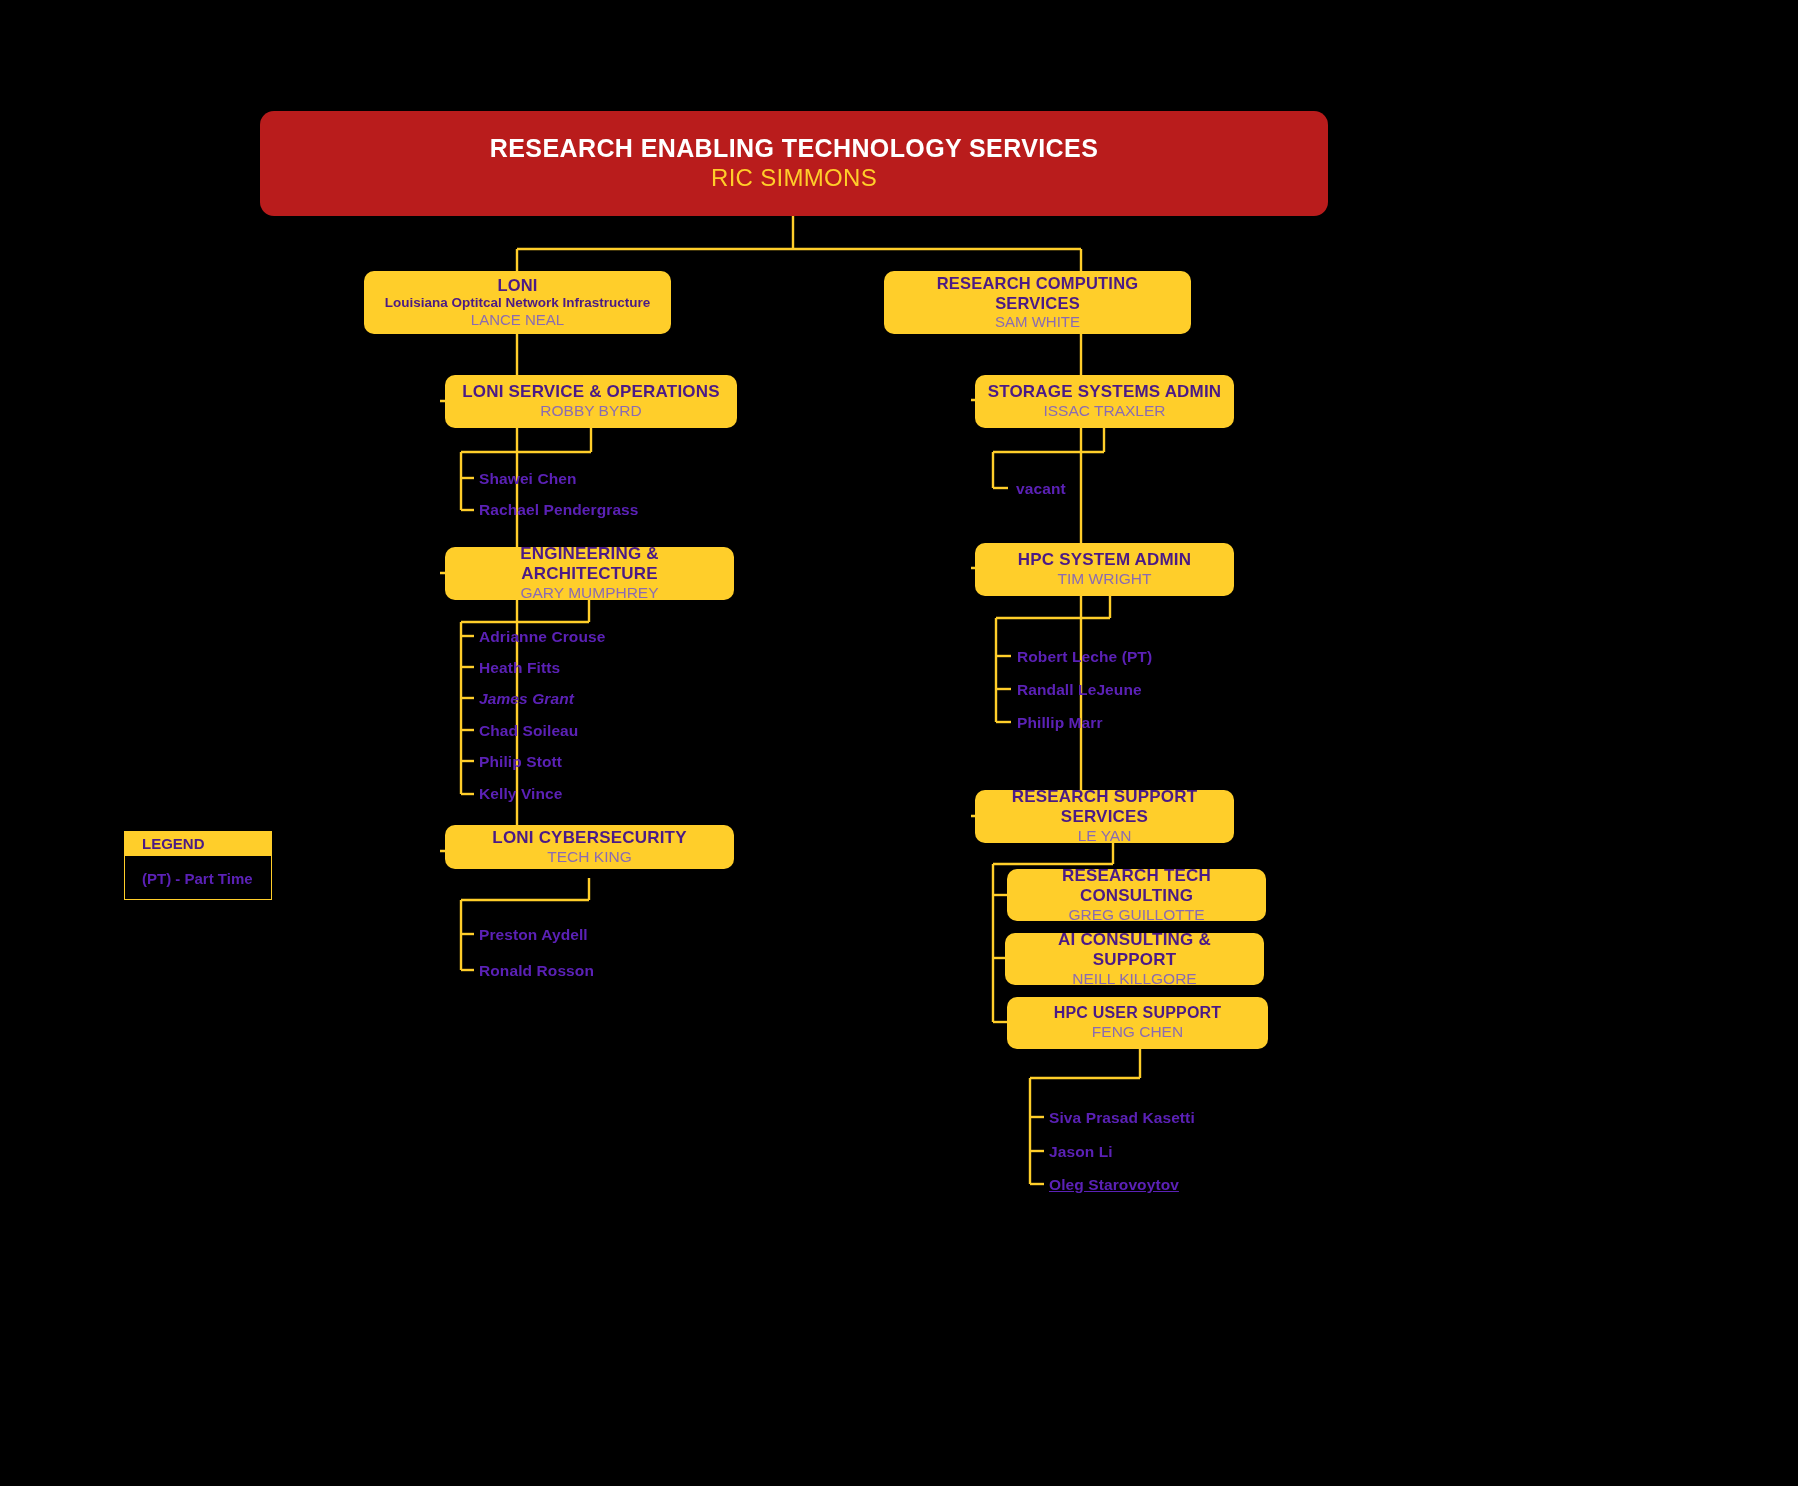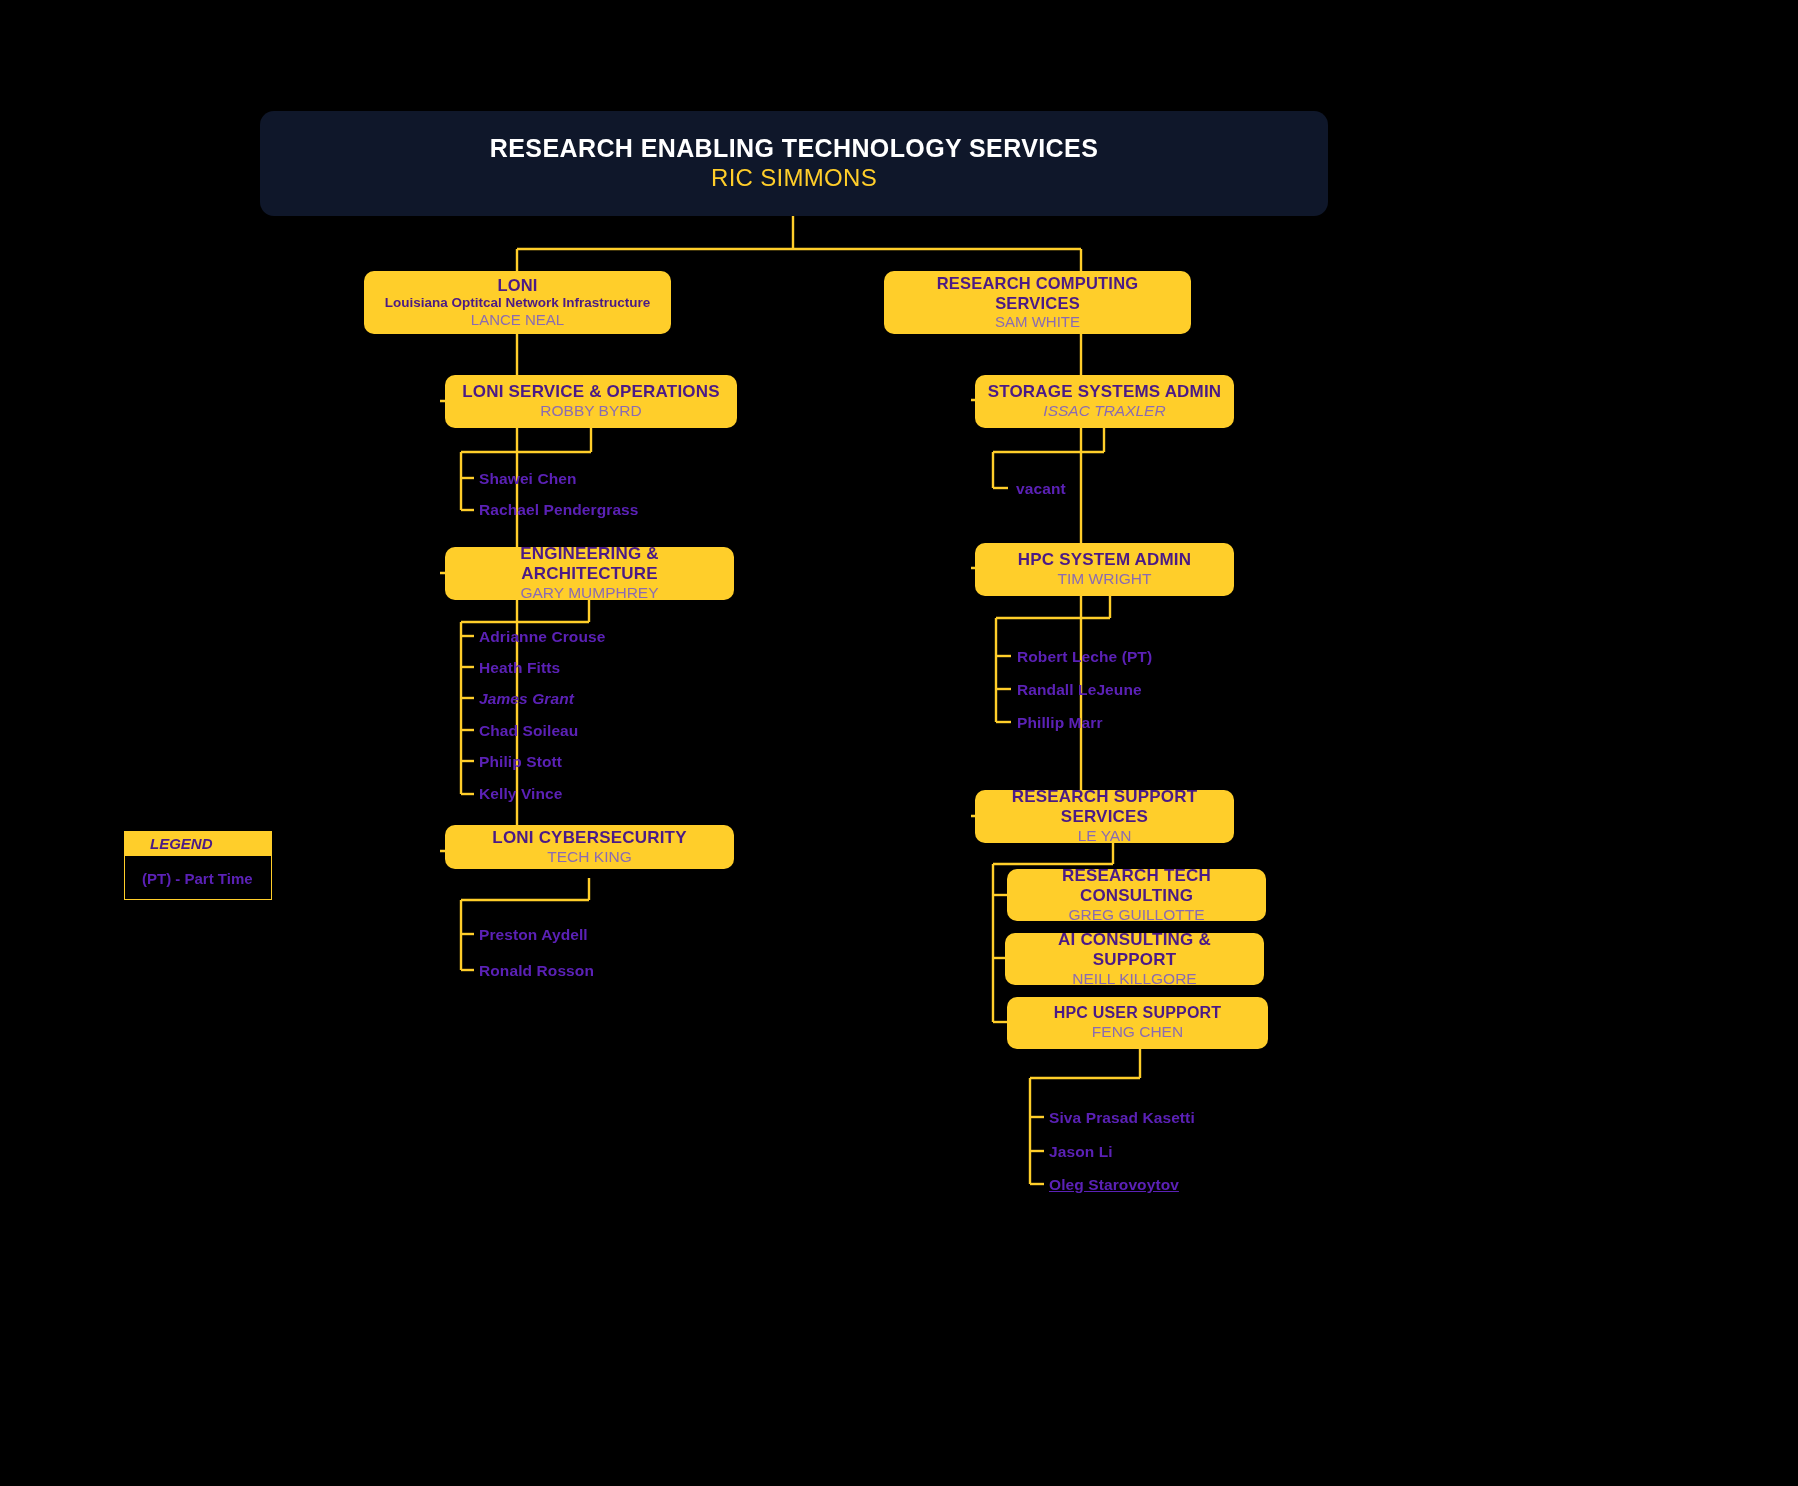--- a/index.html
+++ b/index.html
@@ -11,30 +11,30 @@
   #chart{position:absolute;inset:0;}
   svg.lines{position:absolute;left:0;top:0;width:1798px;height:1486px;pointer-events:none;}
 
   .node{position:absolute;box-sizing:border-box;border-radius:10px;background:#FFCE2A;
         display:flex;flex-direction:column;align-items:center;justify-content:center;
         text-align:center;padding:8px 10px;}
   .node .title{color:#4B1A86;font-weight:bold;letter-spacing:.2px;line-height:1.18;}
   .node .sub{color:#4B1A86;font-weight:bold;line-height:1.18;}
   .node .person{color:#8A6BB3;font-weight:normal;line-height:1.2;}
 
-  .root{background:#0f172a;border-radius:14px;}
+  .root{background:#b91c1c;border-radius:14px;}
   .root .title{color:#FFFFFF;font-weight:bold;font-size:25px;letter-spacing:.4px;}
   .root .person{color:#FFCE2A;font-size:24px;font-weight:normal;letter-spacing:.3px;}
 
   .staff{position:absolute;color:#5B21B6;font-weight:bold;font-size:15.5px;
          white-space:nowrap;letter-spacing:.1px;}
 
   .legend-box{position:absolute;box-sizing:border-box;border:1.6px solid #FFCE2A;background:#000;}
   .legend-title{position:absolute;color:#4B1A86;font-weight:bold;font-size:15px;background:#FFCE2A;
-                box-sizing:border-box;display:flex;align-items:center;padding-left:26px;font-style:italic;}
+                box-sizing:border-box;display:flex;align-items:center;padding-left:18px;}
   .legend-item{position:absolute;color:#5B21B6;font-weight:bold;font-size:15px;white-space:nowrap;}
 </style>
 </head>
 <body>
 
 <div id="chart">
 
   <svg class="lines" viewBox="0 0 1798 1486" xmlns="http://www.w3.org/2000/svg">
     <g stroke="#FFCE2A" stroke-width="2.4" fill="none">
 
@@ -140,21 +140,21 @@
 
   <div class="node" style="left:445px;top:825px;width:289px;height:44px;">
     <div class="title" style="font-size:17px;">LONI CYBERSECURITY</div>
     <div class="person" style="font-size:15.5px;">TECH KING</div>
   </div>
   <div class="staff" style="left:479px;top:926px;">Preston Aydell</div>
   <div class="staff" style="left:479px;top:962px;">Ronald Rosson</div>
 
   <div class="node" style="left:975px;top:375px;width:259px;height:53px;">
     <div class="title" style="font-size:17px;">STORAGE SYSTEMS ADMIN</div>
-    <div class="person" style="font-size:15.5px;font-style:italic;">ISSAC TRAXLER</div>
+    <div class="person" style="font-size:15.5px;">ISSAC TRAXLER</div>
   </div>
   <div class="staff" style="left:1016px;top:480px;">vacant</div>
 
   <div class="node" style="left:975px;top:543px;width:259px;height:53px;">
     <div class="title" style="font-size:17px;">HPC SYSTEM ADMIN</div>
     <div class="person" style="font-size:15.5px;">TIM WRIGHT</div>
   </div>
   <div class="staff" style="left:1017px;top:648px;text-align:right;">Robert Leche (PT)</div>
   <div class="staff" style="left:1017px;top:681px;">Randall LeJeune</div>
   <div class="staff" style="left:1017px;top:714px;">Phillip Marr</div>

